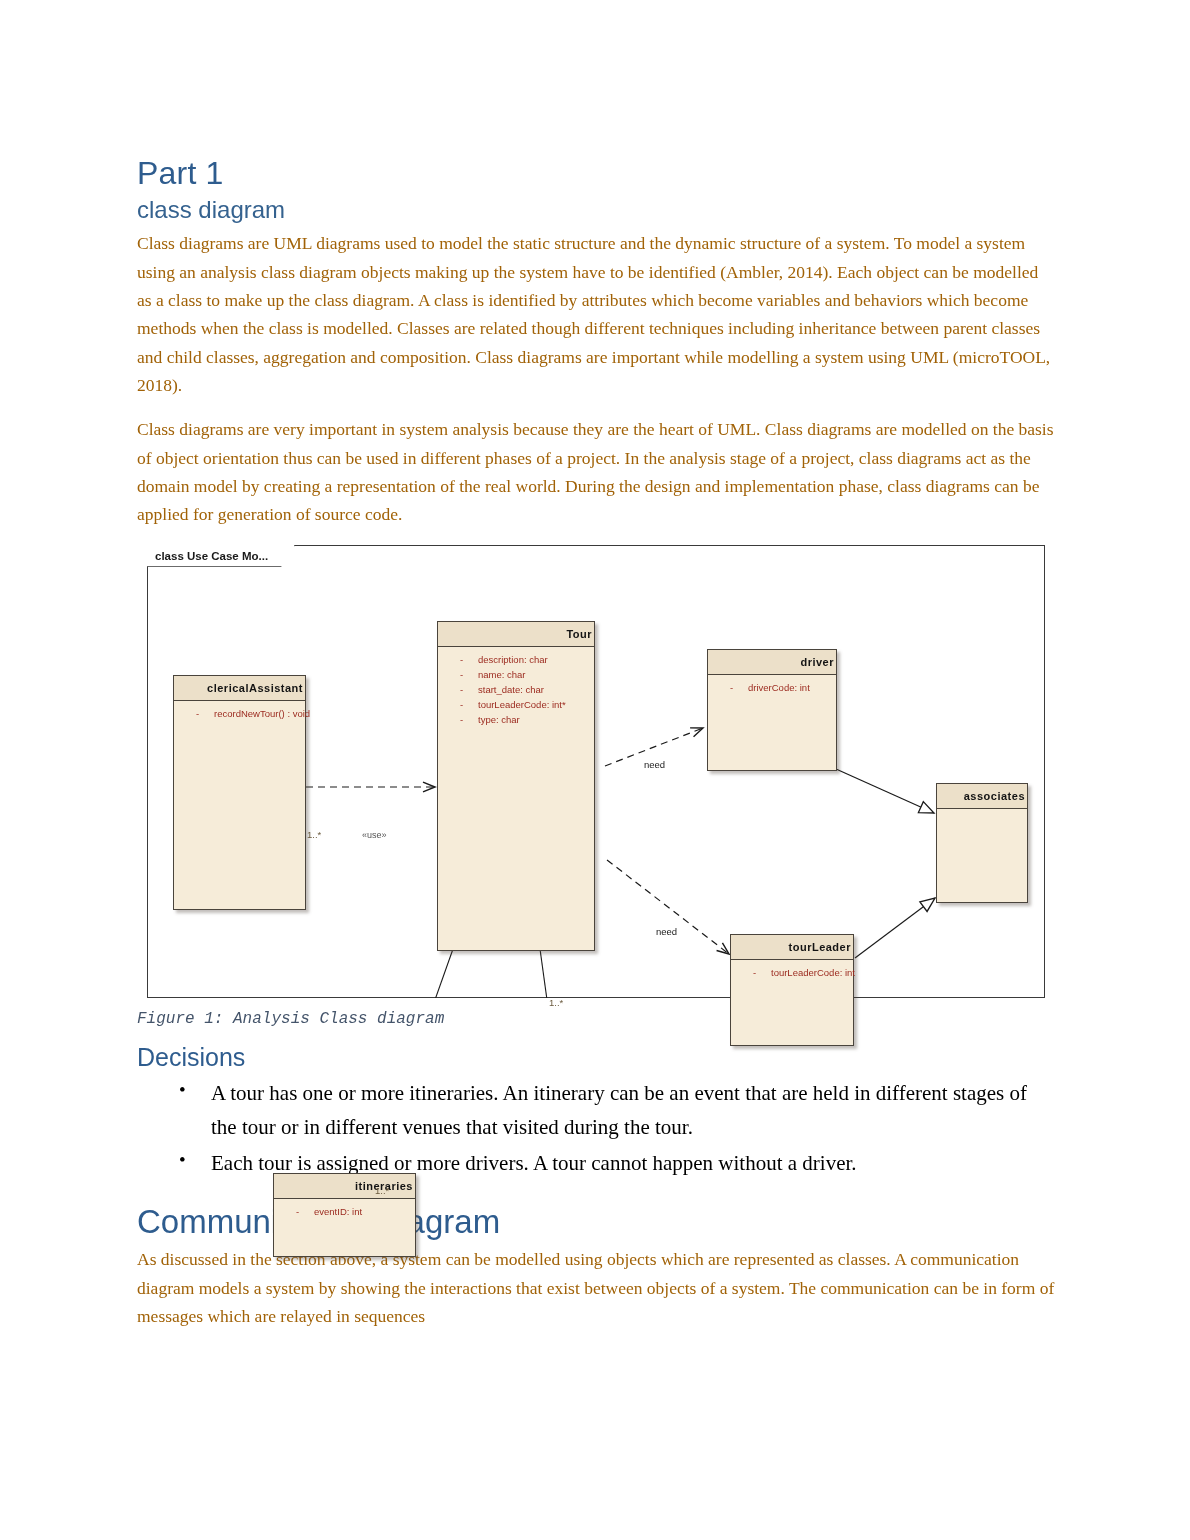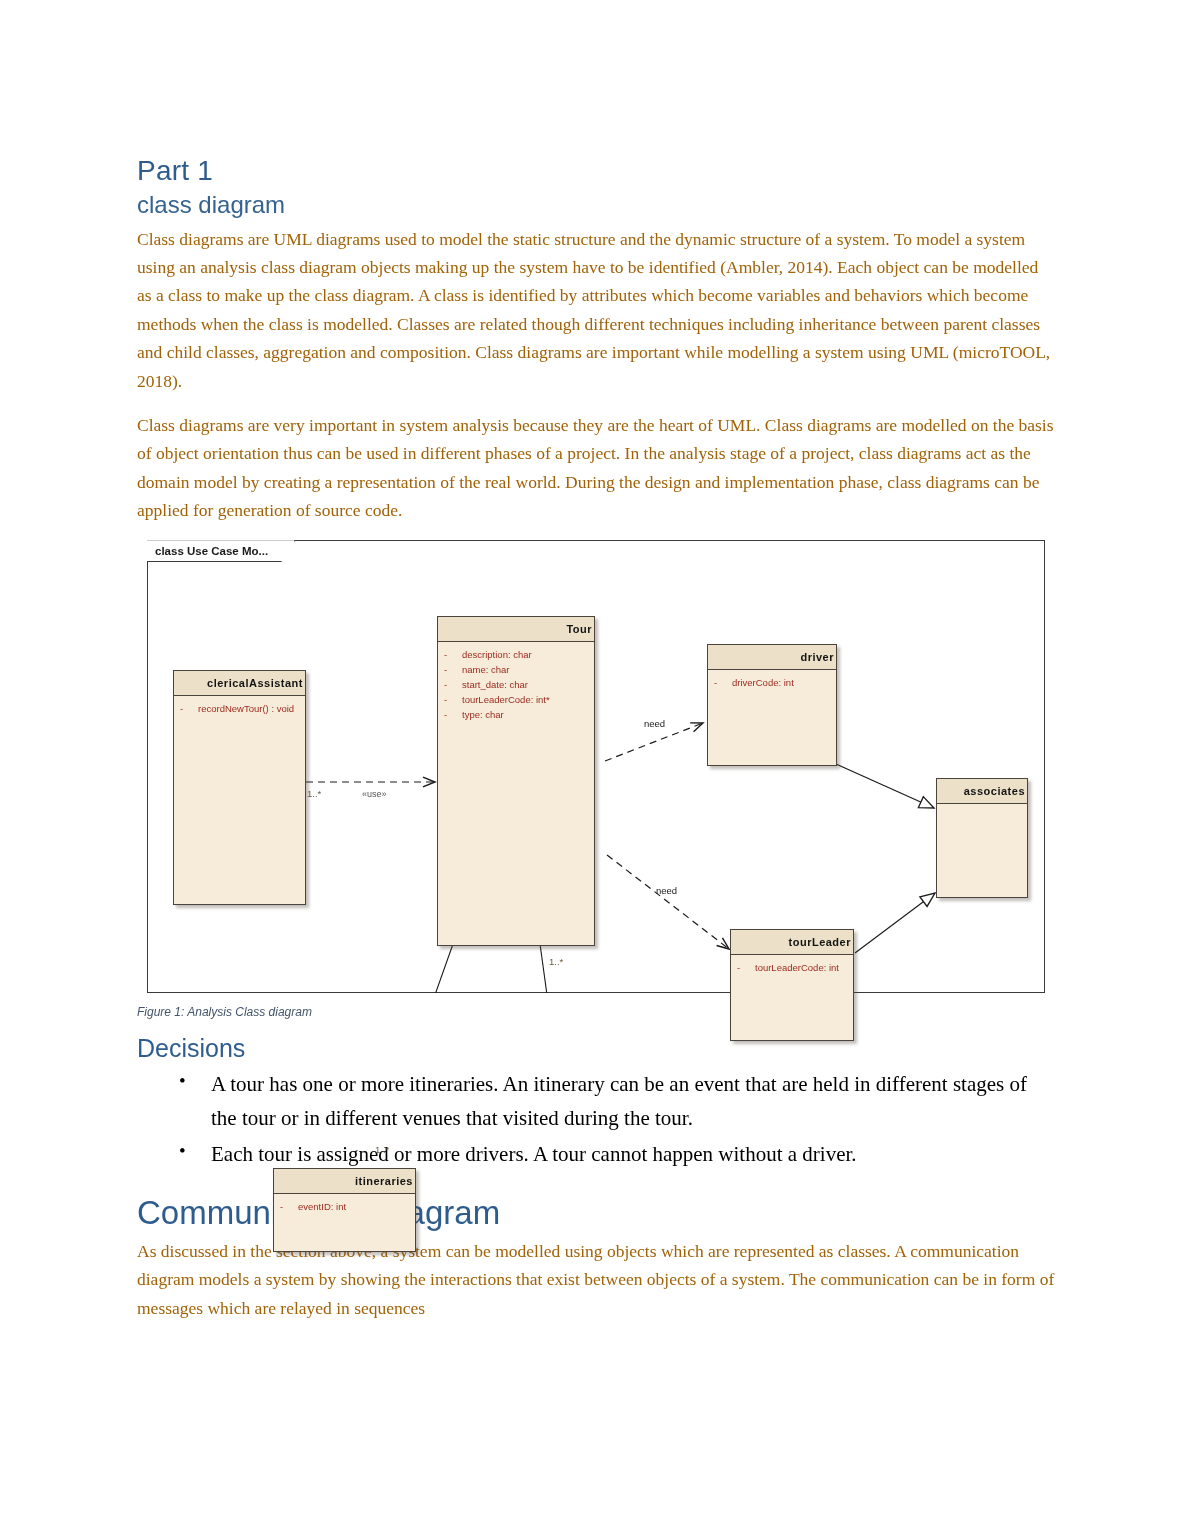--- a/index.html
+++ b/index.html
@@ -24,21 +24,21 @@
   }
   .content {
     position: absolute;
     left: 137px;
     top: 155px;
     width: 920px;
   }
 
   h1.title {
     font-family: "Liberation Sans", "DejaVu Sans", sans-serif;
-    font-size: 28px;
+    font-size: 32px;
     font-weight: 400;
     color: #2e5c8e;
     margin: 0 0 2px 0;
     line-height: 1.15;
     letter-spacing: 0.2px;
   }
   h2.subtitle {
     font-family: "Liberation Sans", "DejaVu Sans", sans-serif;
     font-size: 24px;
     font-weight: 400;
@@ -83,25 +83,25 @@
   }
   ul.decisions li::before {
     content: "\2022";
     position: absolute;
     left: -32px;
     top: -1px;
     font-size: 19px;
     color: #000;
   }
   .caption {
-    font-size: 12px;
+    font-size: 16px;
     font-style: italic;
     color: #44546a;
     margin: 10px 0 0 0;
-    font-family: Liberation Sans, sans-serif;
+    font-family: Liberation Mono, monospace;
   }
 
   
   .uml-wrap {
     position: relative;
     margin: 16px 0 0 10px;
     width: 900px;
     height: 455px;
   }
   .uml-frame {
@@ -151,21 +151,21 @@
     text-align: right;
     font-family: "Liberation Sans", "DejaVu Sans", sans-serif;
     font-size: 11px;
     font-weight: bold;
     color: #141414;
     letter-spacing: 0.5px;
     padding: 6px 2px 6px 2px;
     box-sizing: border-box;
   }
   .cls .attrs {
-    padding: 5px 4px 4px 4px;
+    padding: 5px 4px 4px 20px;
   }
   .cls .attr {
     font-family: "Liberation Sans", "DejaVu Sans", sans-serif;
     font-size: 9.5px;
     color: #9c2b20;
     line-height: 1.58;
     white-space: nowrap;
     padding-left: 2px;
   }
   .cls .attr .vis {
@@ -173,20 +173,21 @@
     width: 18px;
     color: #9c2b20;
   }
   .edge-label {
     position: absolute;
     font-family: "Liberation Sans", "DejaVu Sans", sans-serif;
     font-size: 9.5px;
     color: #1a1a1a;
     white-space: nowrap;
     z-index: 6;
+    margin-top: 36px;
   }
   .edge-label.mult {
     color: #6b5a3e;
     font-size: 9.5px;
   }
   .edge-label.stereo {
     color: #555;
     font-size: 9px;
   }
 </style>

